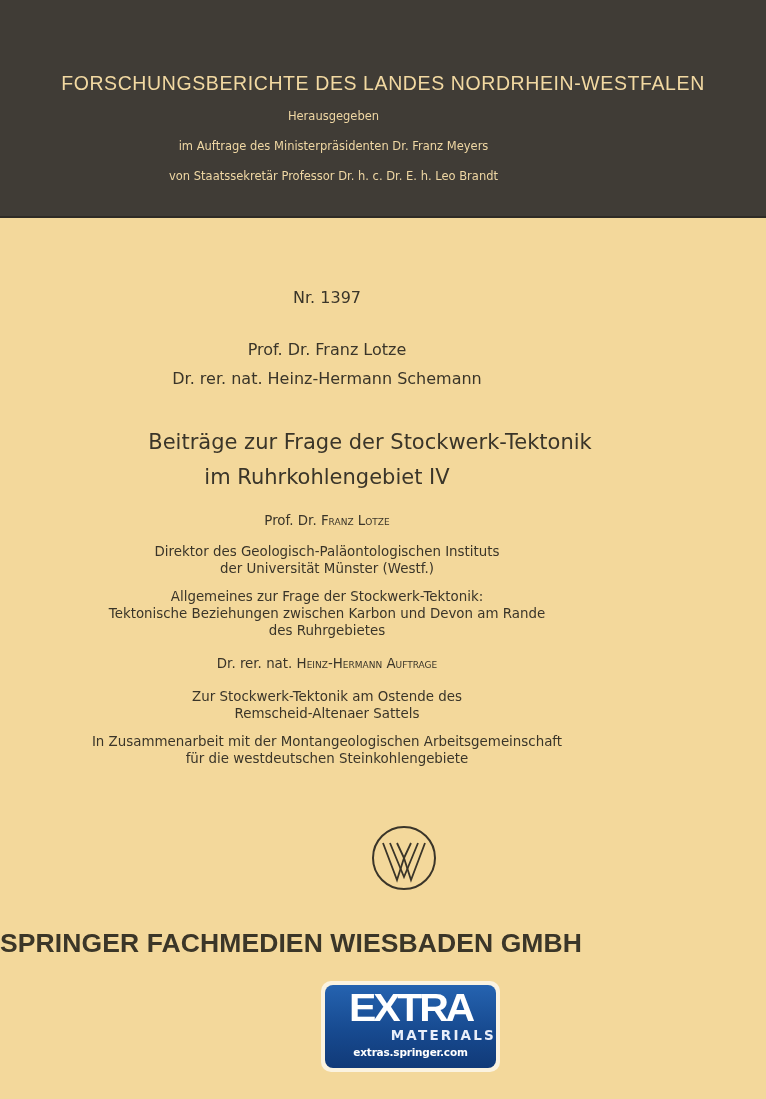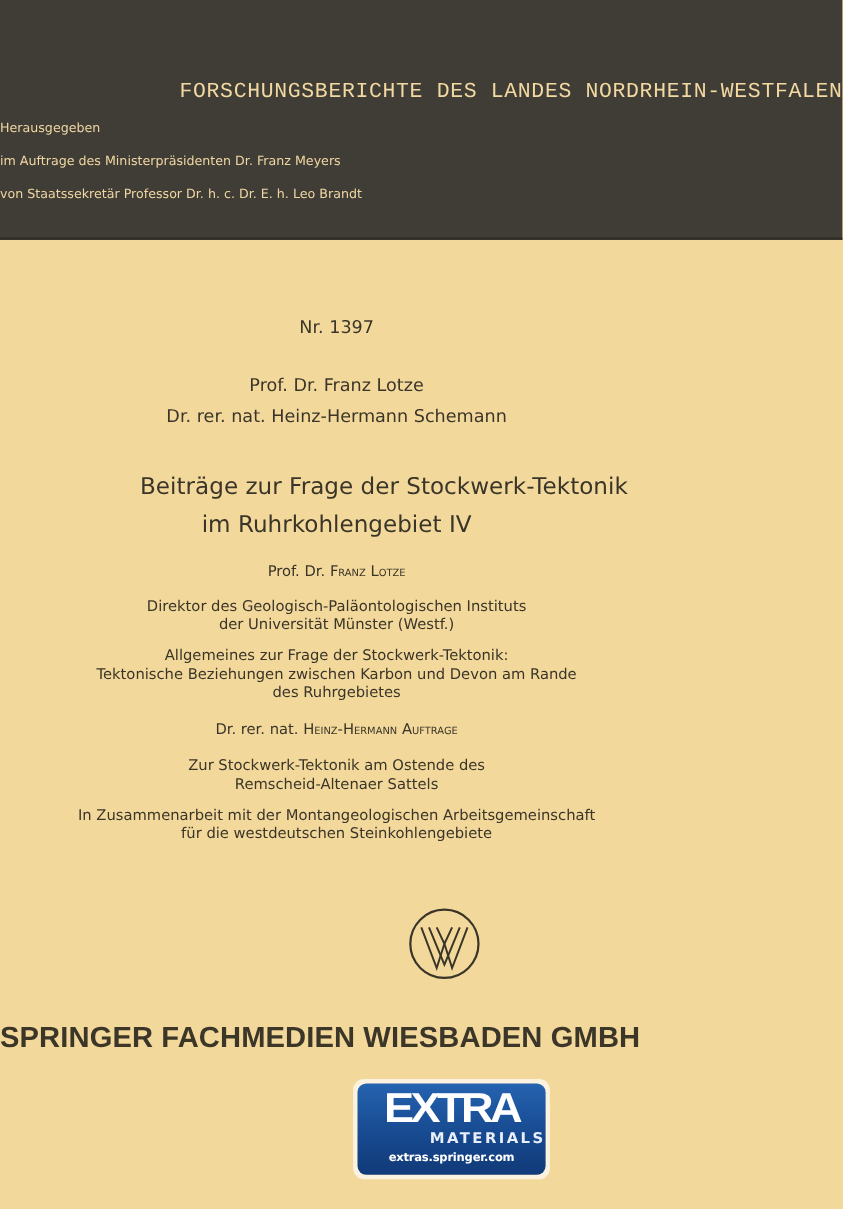--- a/index.html
+++ b/index.html
@@ -11,35 +11,35 @@
     position: relative;
   }
   .header {
     position: absolute; left: 0; top: 0; width: 766px; height: 218px;
     background: #403c36;
     border-bottom: 2px solid #2e2b26;
     box-sizing: border-box;
   }
   .header .series {
     position: absolute; left: 0; width: 766px; top: 72px;
-    text-align: right; color: #f2d9a2;
+    text-align: center; color: #f2d9a2;
     font-size: 19.5px; letter-spacing: 0.6px; white-space: nowrap;
-    font-family: Liberation Mono, monospace;
+    font-family: Liberation Sans, sans-serif;
   }
   .header .sub {
     position: absolute; left: 0; width: 667px;
-    color: #efd7a3;
+    text-align: center; color: #efd7a3;
     font-size: 11.5px; white-space: nowrap;
   }
   .header .sub.l1 { top: 109px; }
   .header .sub.l2 { top: 139px; }
   .header .sub.l3 { top: 169px; }
 
   .line {
-    position: absolute; left: 0; width: 612px; text-align: center; white-space: nowrap;
+    position: absolute; left: 0; width: 612px; text-align: center; white-space: nowrap; padding-left: 21px;
   }
   .nr    { top: 288px; font-size: 16px; }
   .auth  { font-size: 16px; }
   .auth1 { top: 340px; }
   .auth2 { top: 369px; }
   .title { font-size: 21px; }
   .title1 { top: 430px; margin-left: 43px; }
   .title2 { top: 465px; text-align: center; }
   .small { font-size: 13.4px; line-height: 17px; }
   .sc { font-variant: small-caps; }

